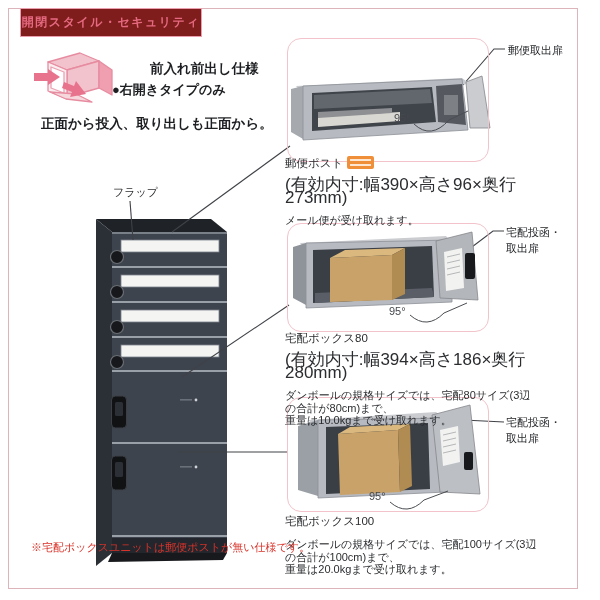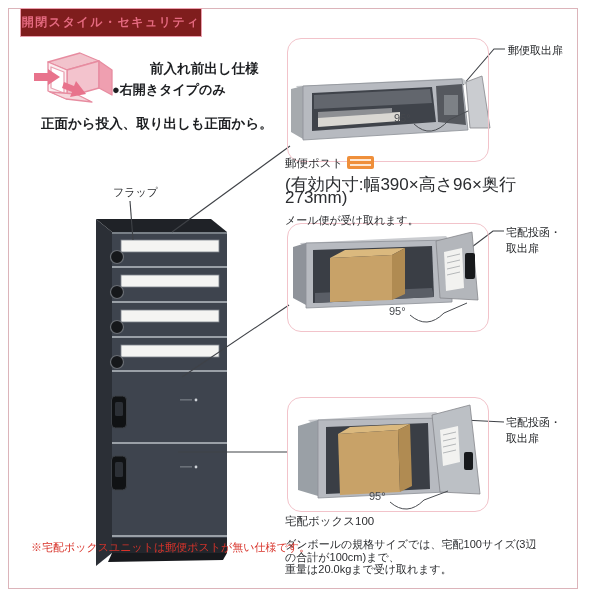--- a/index.html
+++ b/index.html
@@ -210,20 +210,28 @@
     <div class="cap-name">
       <span>郵便ポスト</span><span class="badge"><i class="b1"></i><i class="b2"></i></span>
     </div>
     <div class="cap-dims">(有効内寸:幅390×高さ96×奥行273mm)</div>
     <div class="cap-desc">
       <div>メール便が受け取れます。</div>
       <div></div>
     </div>
   </div>
 
+  <div class="abs caption cap2">
+    <div class="cap-name">宅配ボックス80</div>
+    <div class="cap-dims">(有効内寸:幅394×高さ186×奥行280mm)</div>
+    <div class="cap-desc">
+      <div>ダンボールの規格サイズでは、宅配80サイズ(3辺の合計が80cm)まで、</div>
+      <div>重量は10.0kgまで受け取れます。</div>
+    </div>
+  </div>
 
   <div class="abs caption cap3">
     <div class="cap-name">宅配ボックス100</div>
     <div class="cap-desc">
       <div>ダンボールの規格サイズでは、宅配100サイズ(3辺の合計が100cm)まで、</div>
       <div>重量は20.0kgまで受け取れます。</div>
     </div>
   </div>
 
   <div class="abs footnote">※宅配ボックスユニットは郵便ポストが無い仕様です。</div>

